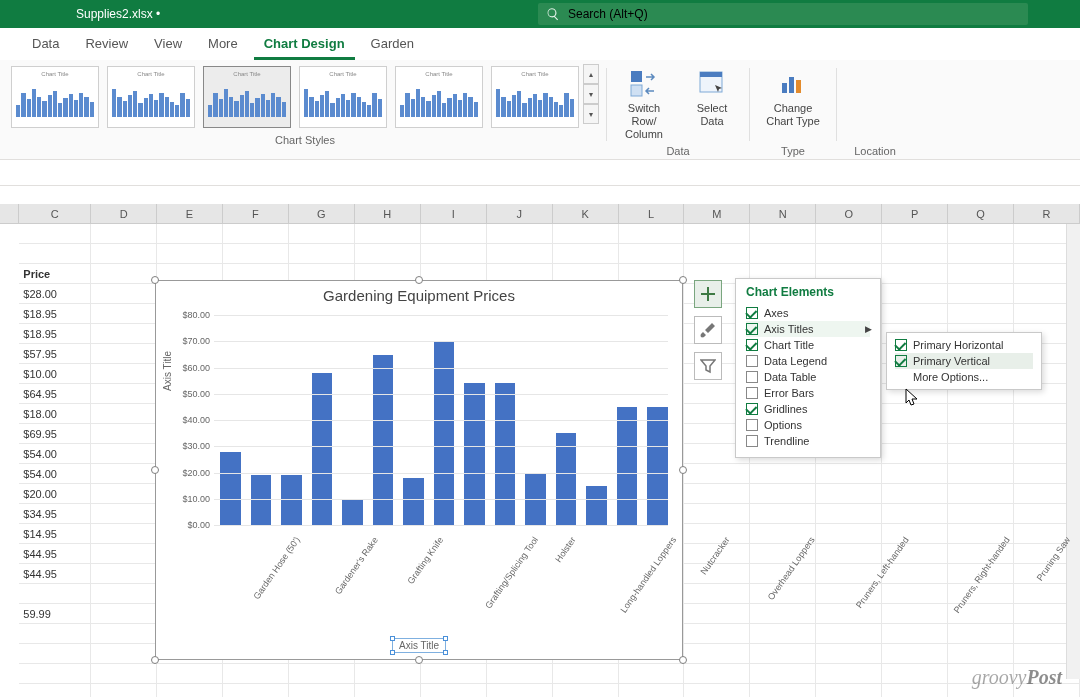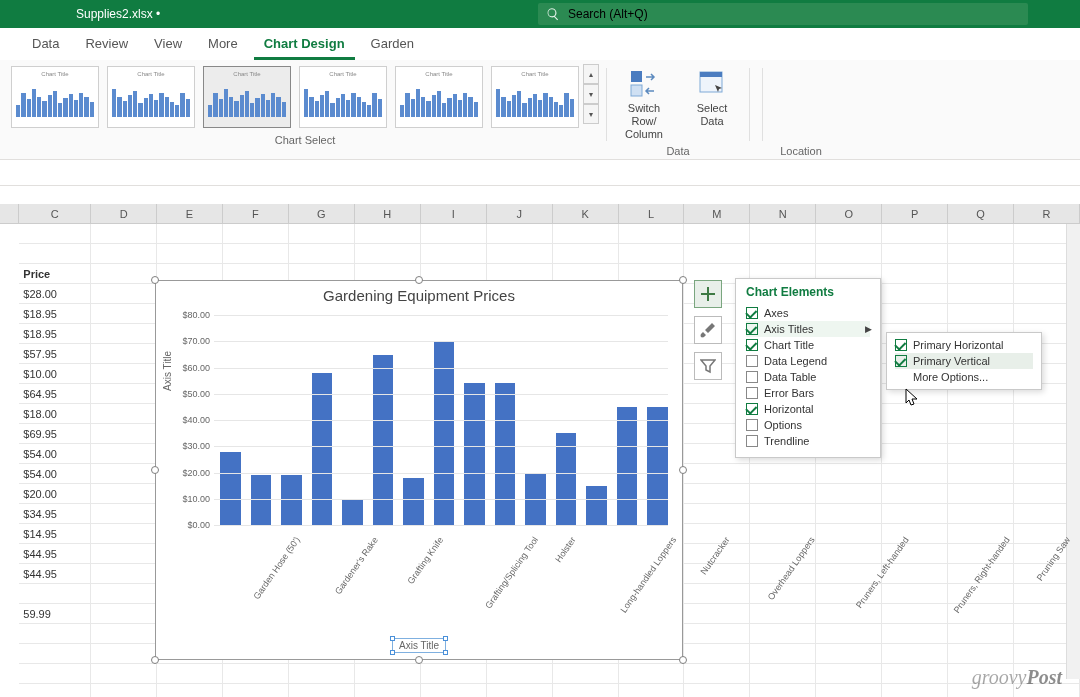--- a/index.html
+++ b/index.html
@@ -361,21 +361,21 @@
               <span></span>
             </div>
           </div>
         </div>
       <div class="scroll-btns">
         <div>▴</div>
         <div>▾</div>
         <div>▾</div>
       </div>
     </div>
-    <div class="label">Chart Select</div>
+    <div class="label">Chart Styles</div>
   </div>
 
   <div class="ribbon-sep"></div>
 
   <div class="ribbon-group" style="width:130px">
     <div class="icons">
       <div class="ribbon-btn">
         <div class="ico">
           <svg width="30" height="30" viewBox="0 0 30 30">
               <rect x="2" y="2" width="11" height="11" fill="#4a7cc0"></rect>
@@ -394,20 +394,35 @@
             </svg>
         </div>
         <span>Select Data</span>
       </div>
     </div>
     <div class="label">Data</div>
   </div>
 
   <div class="ribbon-sep"></div>
 
+  <div class="ribbon-group" style="width:74px">
+    <div class="icons">
+      <div class="ribbon-btn">
+        <div class="ico">
+          <svg width="30" height="30" viewBox="0 0 30 30">
+              <rect x="4" y="14" width="5" height="10" fill="#4a7cc0"></rect>
+              <rect x="11" y="8" width="5" height="16" fill="#4a7cc0"></rect>
+              <rect x="18" y="11" width="5" height="13" fill="#e38b2c"></rect>
+            </svg>
+        </div>
+        <span>Change Chart Type</span>
+      </div>
+    </div>
+    <div class="label">Type</div>
+  </div>
 
   <div class="ribbon-sep"></div>
 
   <div class="ribbon-group" style="width:64px">
     <div class="label">Location</div>
   </div>
 </div>
 
 <div class="fx-area"></div>
 
@@ -1000,21 +1015,21 @@
       <div class="ce-item">
         <span class="chk"></span>
         <span>Data Table</span>
       </div>
       <div class="ce-item">
         <span class="chk"></span>
         <span>Error Bars</span>
       </div>
       <div class="ce-item">
         <span class="chk on"></span>
-        <span>Horizontal</span>
+        <span>Gridlines</span>
       </div>
       <div class="ce-item">
         <span class="chk"></span>
         <span>Options</span>
       </div>
       <div class="ce-item">
         <span class="chk"></span>
         <span>Trendline</span>
       </div>
     </div>

